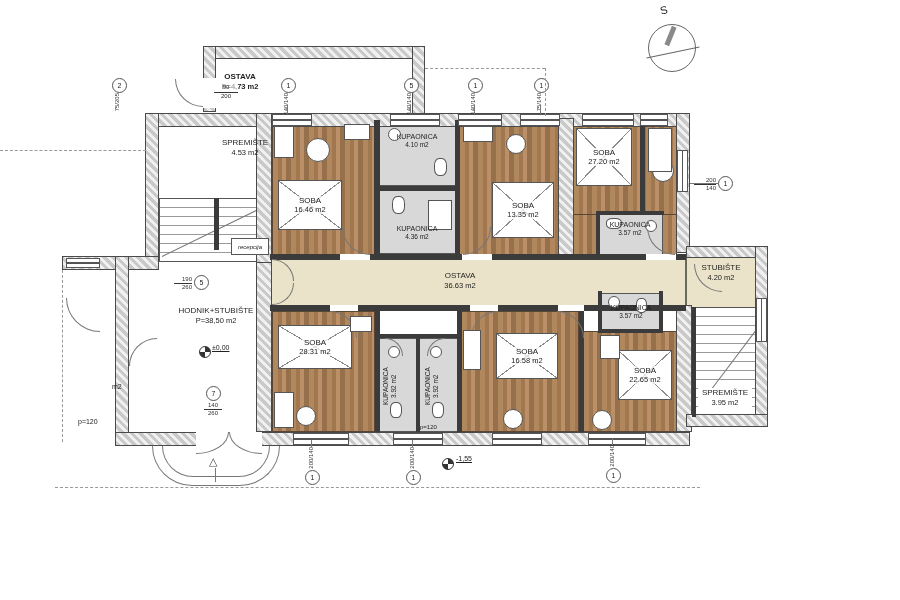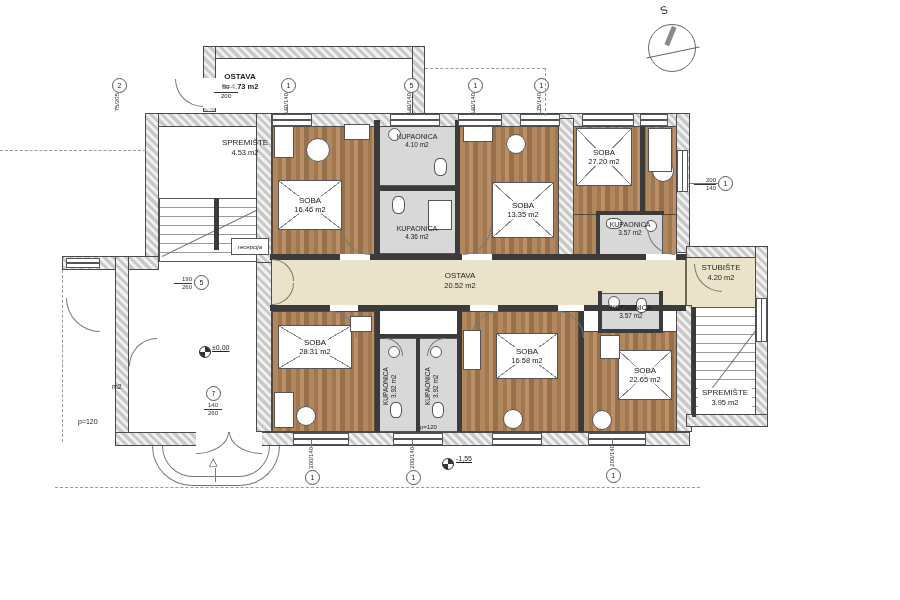--- a/index.html
+++ b/index.html
@@ -215,23 +215,27 @@
     <div>90</div>
     <div style="border-top:1px solid #333;">200</div>
   </div>
   <div class="rl" style="left:190px;top:138px;width:110px;">
     <div>SPREMIŠTE</div>
     <div class="ar">4.53 m2</div>
   </div>
   <div class="fw" style="left:231px;top:238px;width:38px;height:17px;display:flex;align-items:center;justify-content:center;">
     <span style="font-size:6px;font-style:italic;">recepcija</span>
   </div>
+  <div class="rl" style="left:155px;top:306px;width:122px;">
+    <div>HODNIK+STUBIŠTE</div>
+    <div class="ar">P=38,50 m2</div>
+  </div>
   <div class="rl" style="left:400px;top:271px;width:120px;">
     <div>OSTAVA</div>
-    <div class="ar">20.52 m2</div>
+    <div class="ar">36.63 m2</div>
   </div>
   <div class="rl" style="left:690px;top:263px;width:62px;">
     <div>STUBIŠTE</div>
     <div class="ar">4.20 m2</div>
   </div>
   <div class="rl" style="left:698px;top:388px;width:54px;background:#fff;">
     <div>SPREMIŠTE</div>
     <div class="ar">3.95 m2</div>
   </div>
   <div class="rl" style="left:380px;top:132px;width:74px;">

